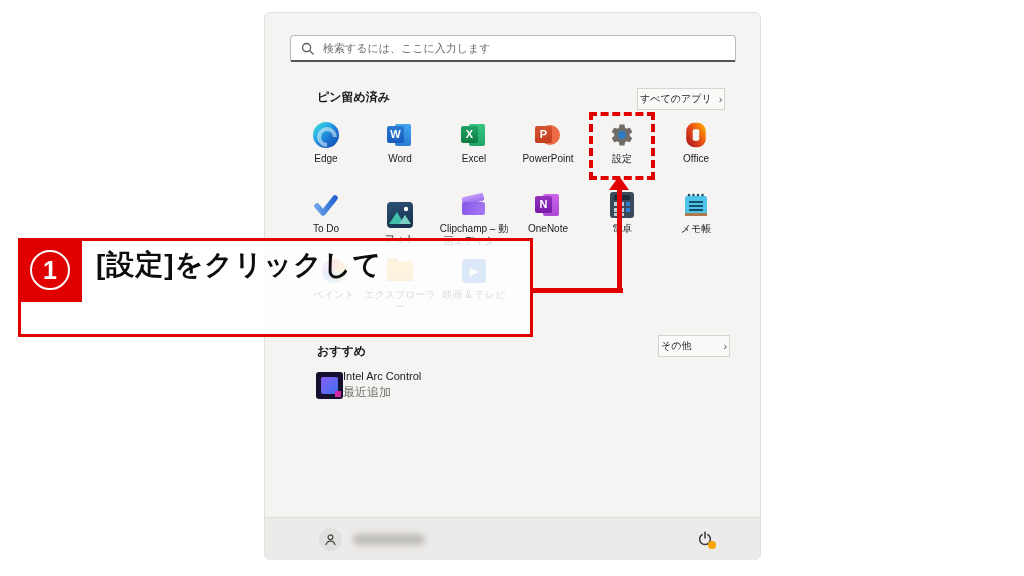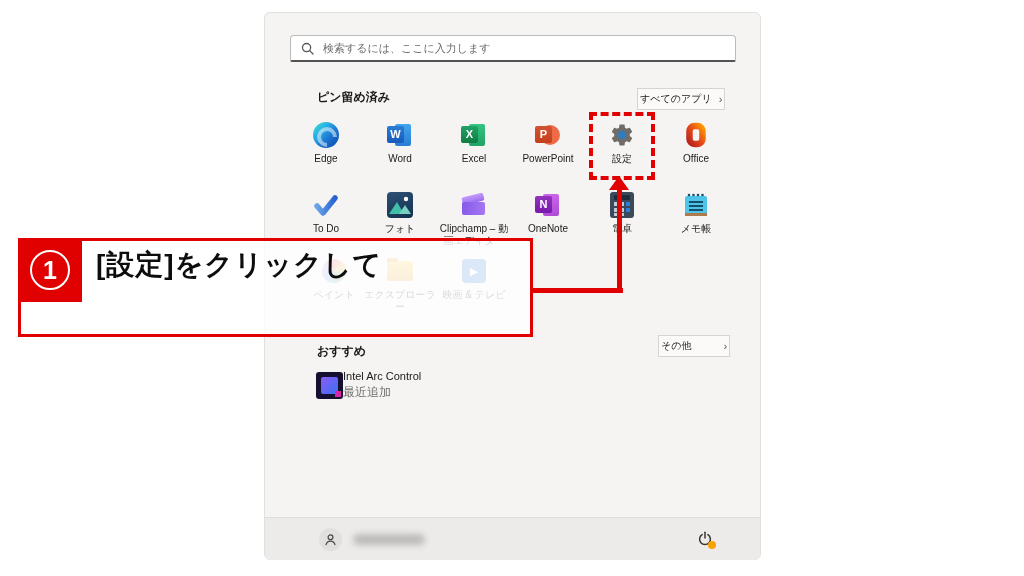--- a/index.html
+++ b/index.html
@@ -182,21 +182,21 @@
                 <linearGradient id="tg" x1="0" y1="0" x2="1" y2="0">
                   <stop offset="0" stop-color="#6ba3e8"></stop>
                   <stop offset="1" stop-color="#2564cf"></stop>
                 </linearGradient>
               </defs>
               <path d="M4 14l6 7L22 6" fill="none" stroke="url(#tg)" stroke-width="5.5" stroke-linecap="round" stroke-linejoin="round"></path>
             </svg>
           </div>
           <div class="lbl">To Do</div>
         </div>
-        <div class="tile" style="left: 98px; top: 178px;">
+        <div class="tile" style="left: 98px; top: 188px;">
           <div class="ic-wrap">
             <span class="ic ic-photos"><svg width="26" height="26" viewBox="0 0 26 26">
                 <polygon points="2,22 10,10 17,22" fill="#3fbfa8"></polygon>
                 <polygon points="12,22 18,13 24,22" fill="#7ad0c0"></polygon>
                 <circle cx="19" cy="7" r="2.2" fill="#fff"></circle>
               </svg></span>
           </div>
           <div class="lbl">フォト</div>
         </div>
         <div class="tile" style="left: 172px; top: 178px;">

